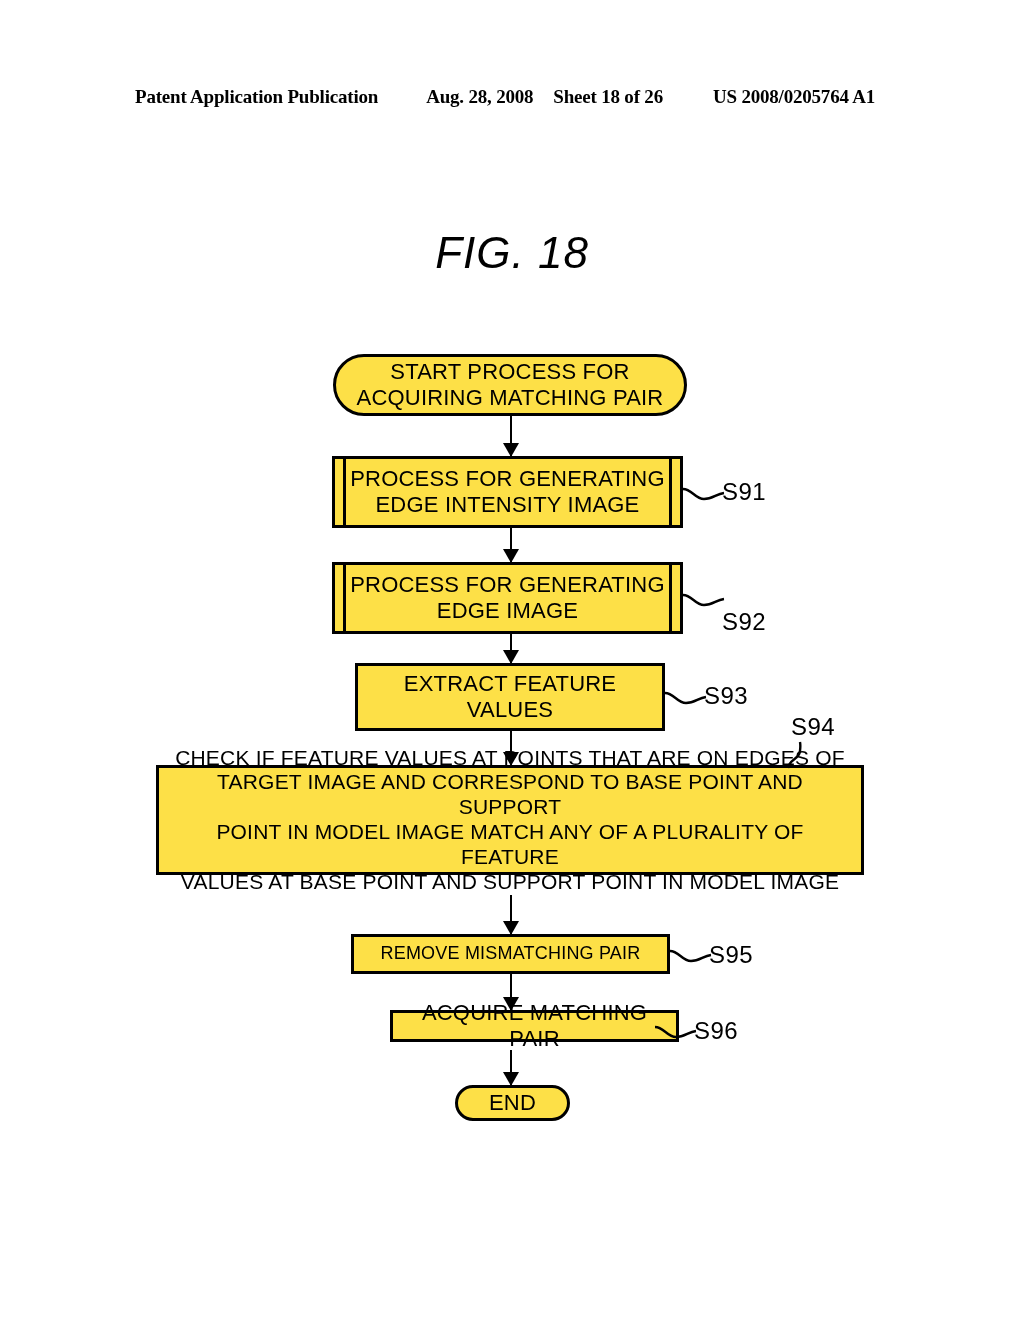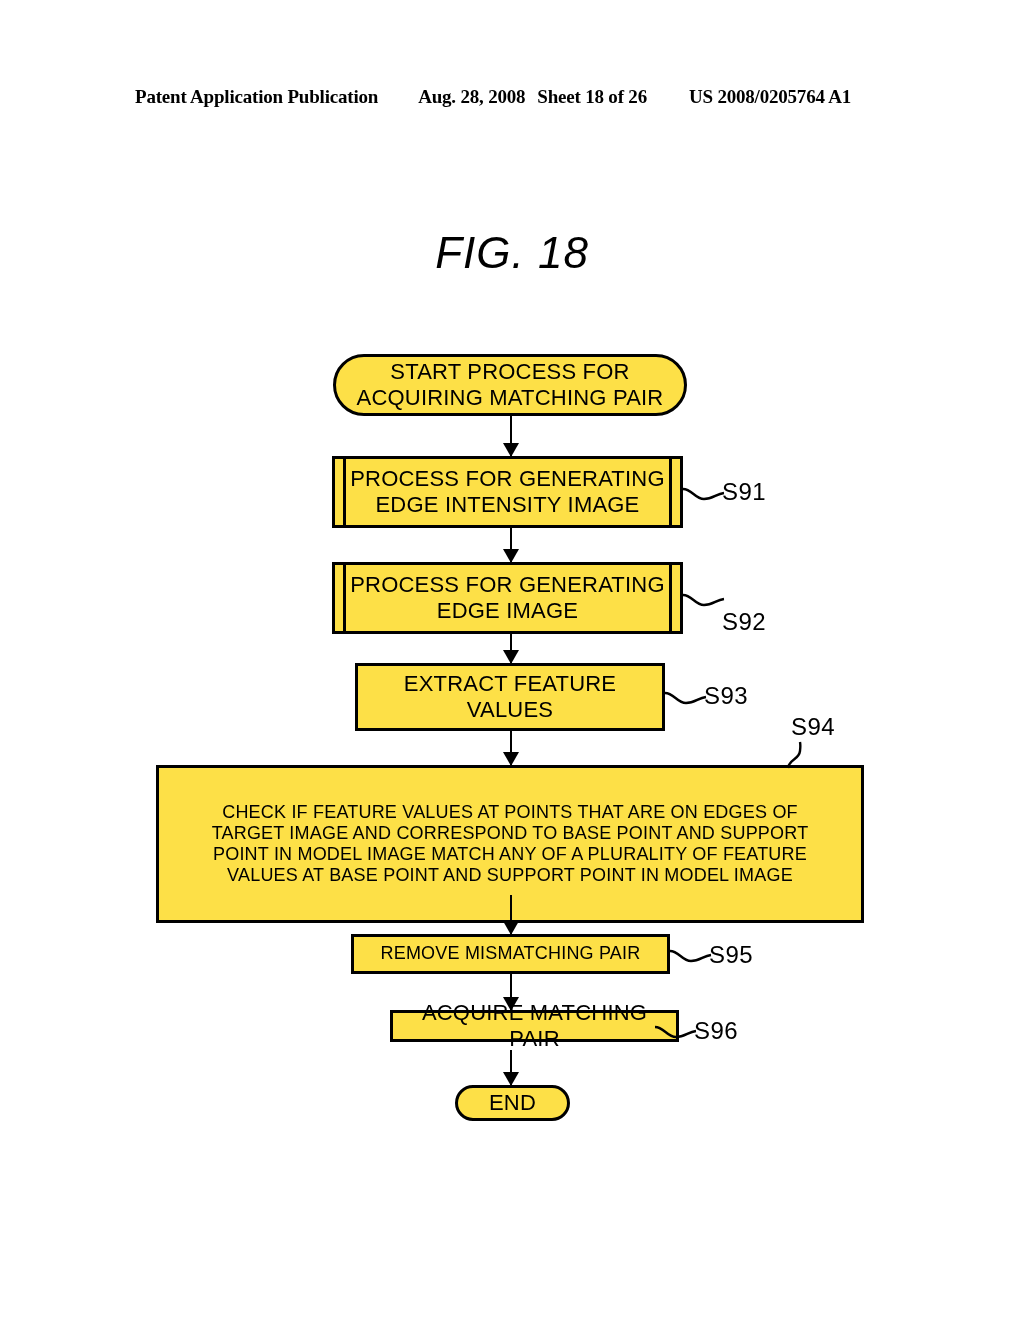--- a/index.html
+++ b/index.html
@@ -23,20 +23,21 @@
     top: 86px;
     left: 135px;
     width: 754px;
     display: flex;
     align-items: baseline;
     font-family: "Liberation Serif", serif;
     font-weight: bold;
     font-size: 19px;
     letter-spacing: -0.2px;
     white-space: nowrap;
+    gap: 8px;
   }
   #page-header .hdr-pub { }
   #page-header .hdr-date { margin-left: 40px; }
   #page-header .hdr-sheet { margin-left: 12px; }
   #page-header .hdr-patno { margin-left: 42px; }
 
   
   #fig-title {
     position: absolute;
     top: 228px;
@@ -104,21 +105,21 @@
     padding: 0 14px;
     position: relative;
     z-index: 2;
   }
 
   
   #node-start   { left: 333px; top: 354px;  width: 354px; height: 62px; font-size: 22px; }
   #node-s91     { left: 332px; top: 456px;  width: 351px; height: 72px; font-size: 22px; }
   #node-s92     { left: 332px; top: 562px;  width: 351px; height: 72px; font-size: 22px; }
   #node-s93     { left: 355px; top: 663px;  width: 310px; height: 68px; font-size: 22px; }
-  #node-s94     { left: 156px; top: 765px;  width: 708px; height: 158px; font-size: 18px; }
+  #node-s94     { left: 156px; top: 765px;  width: 708px; height: 110px; font-size: 21px; }
   #node-s95     { left: 351px; top: 934px;  width: 319px; height: 40px; font-size: 18px; }
   #node-s96     { left: 366px; top: 1010px; width: 289px; height: 32px; font-size: 22px; margin-left: 24px; }
   #node-end     { left: 455px; top: 1085px; width: 115px; height: 36px; font-size: 22px; }
 
   
   .connector {
     position: absolute;
     left: 510px;
     width: 2px;
     background: #000;

